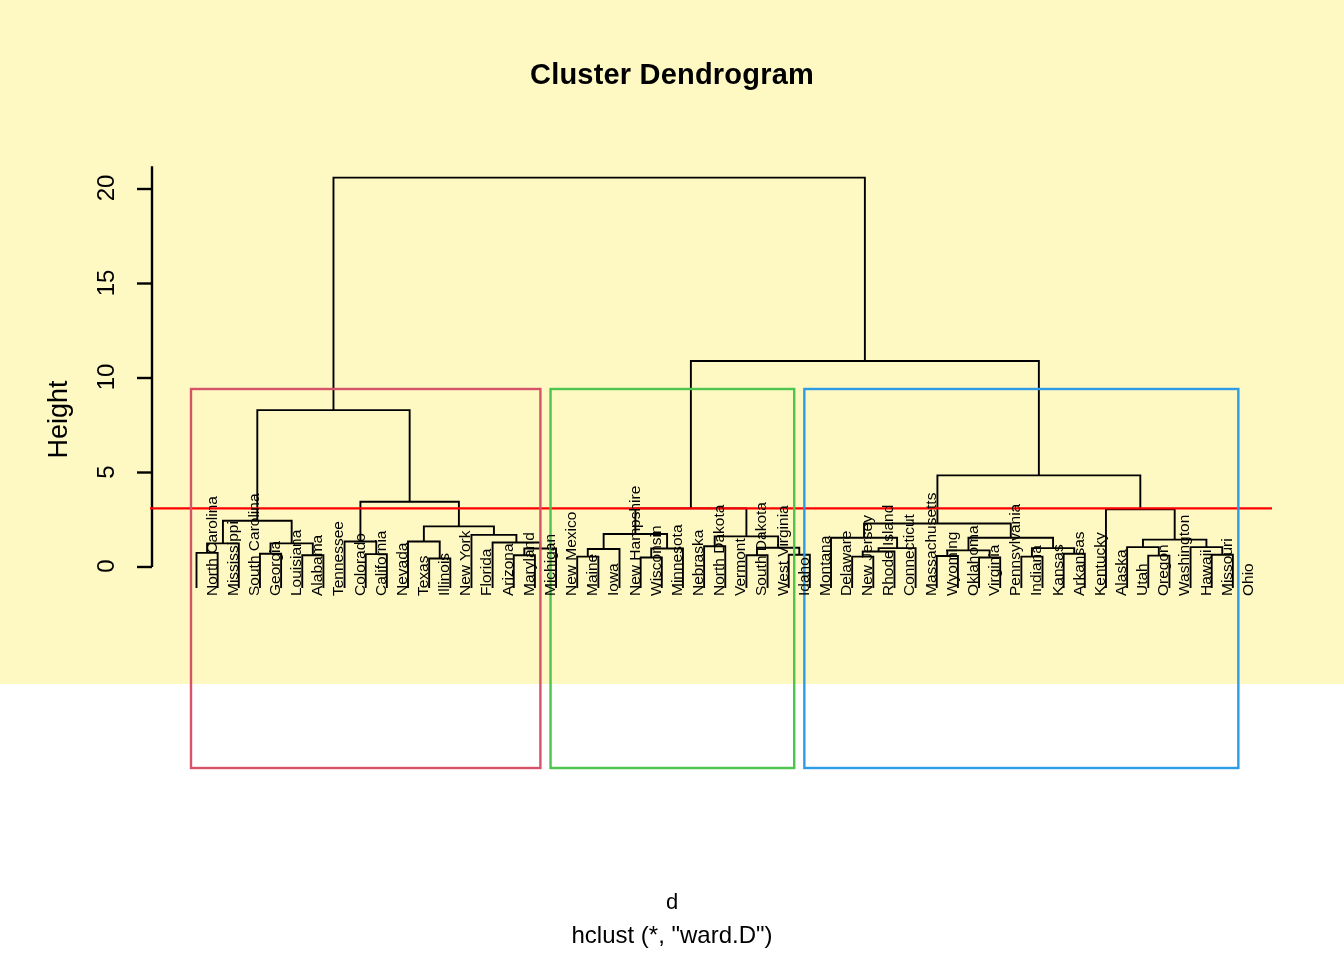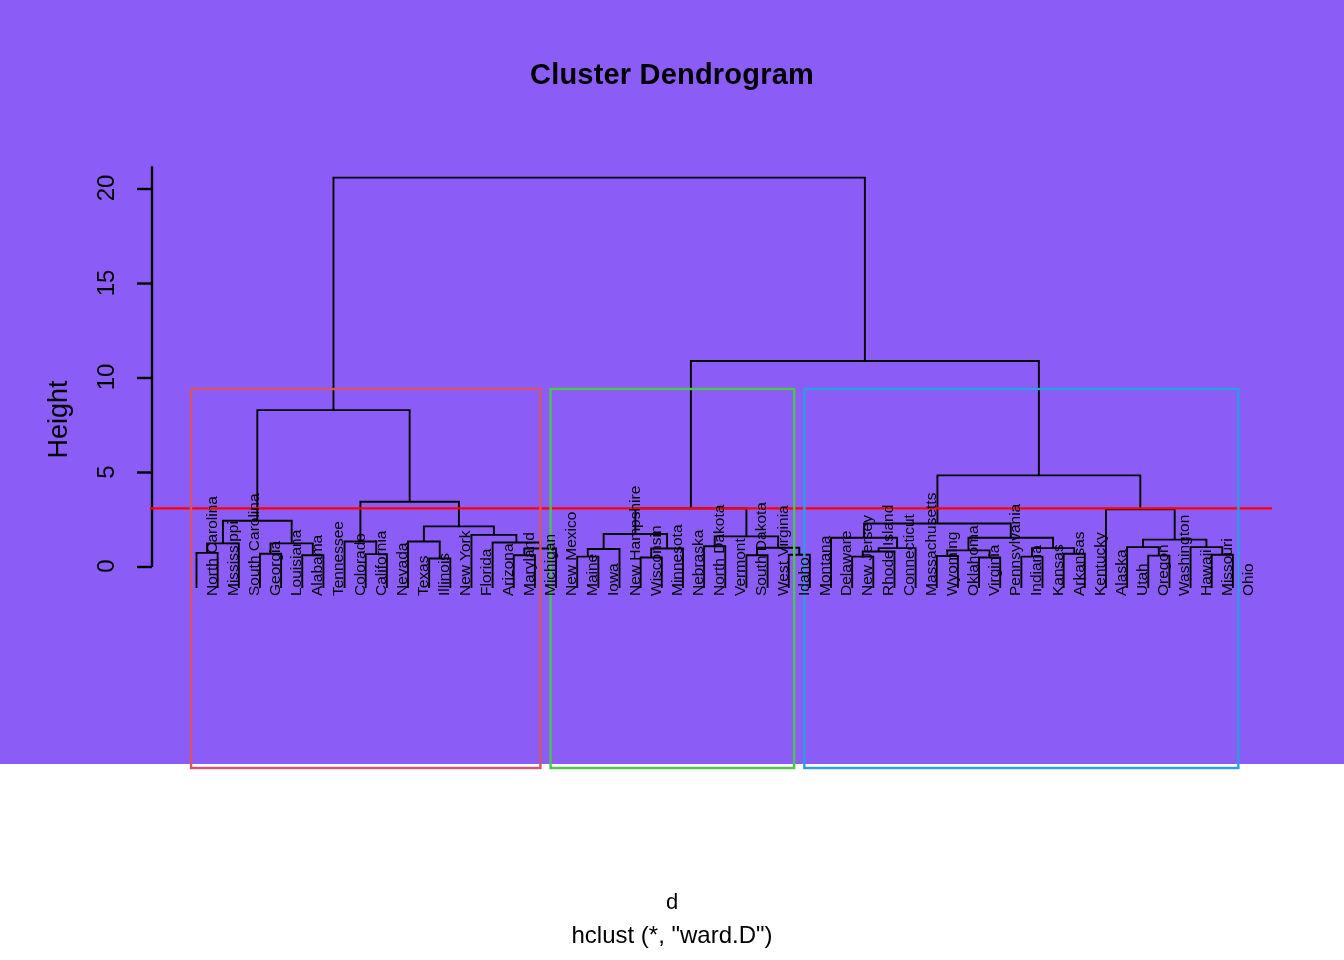--- a/index.html
+++ b/index.html
@@ -1,18 +1,18 @@
 <!DOCTYPE html>
 <html><head>
 <meta charset="utf-8">
 <style>
   html,body{margin:0;padding:0;background:#ffffff;}
   body{width:1344px;height:960px;overflow:hidden;
        font-family:"Liberation Sans", sans-serif;color:#000;}
-  #stage{position:relative;width:1344px;height:764px;background:#8b5cf6;}
+  #stage{position:relative;width:1344px;height:684px;background:#fef9c3;}
   #plot{position:absolute;left:0;top:0;}
   .txt{position:absolute;white-space:nowrap;}
   #title{left:0;top:58px;width:1344px;text-align:center;
          font-size:29px;font-weight:bold;letter-spacing:.2px;}
   #ylab{left:-2px;top:404px;width:120px;text-align:center;
         font-size:27px;transform-origin:center center;
         transform:rotate(-90deg);}
   #xlab1{left:0;top:889px;width:1344px;text-align:center;font-size:22px;}
   #xlab2{left:0;top:921px;width:1344px;text-align:center;font-size:24px;}
   .tick{position:absolute;font-size:24px;transform-origin:center center;

